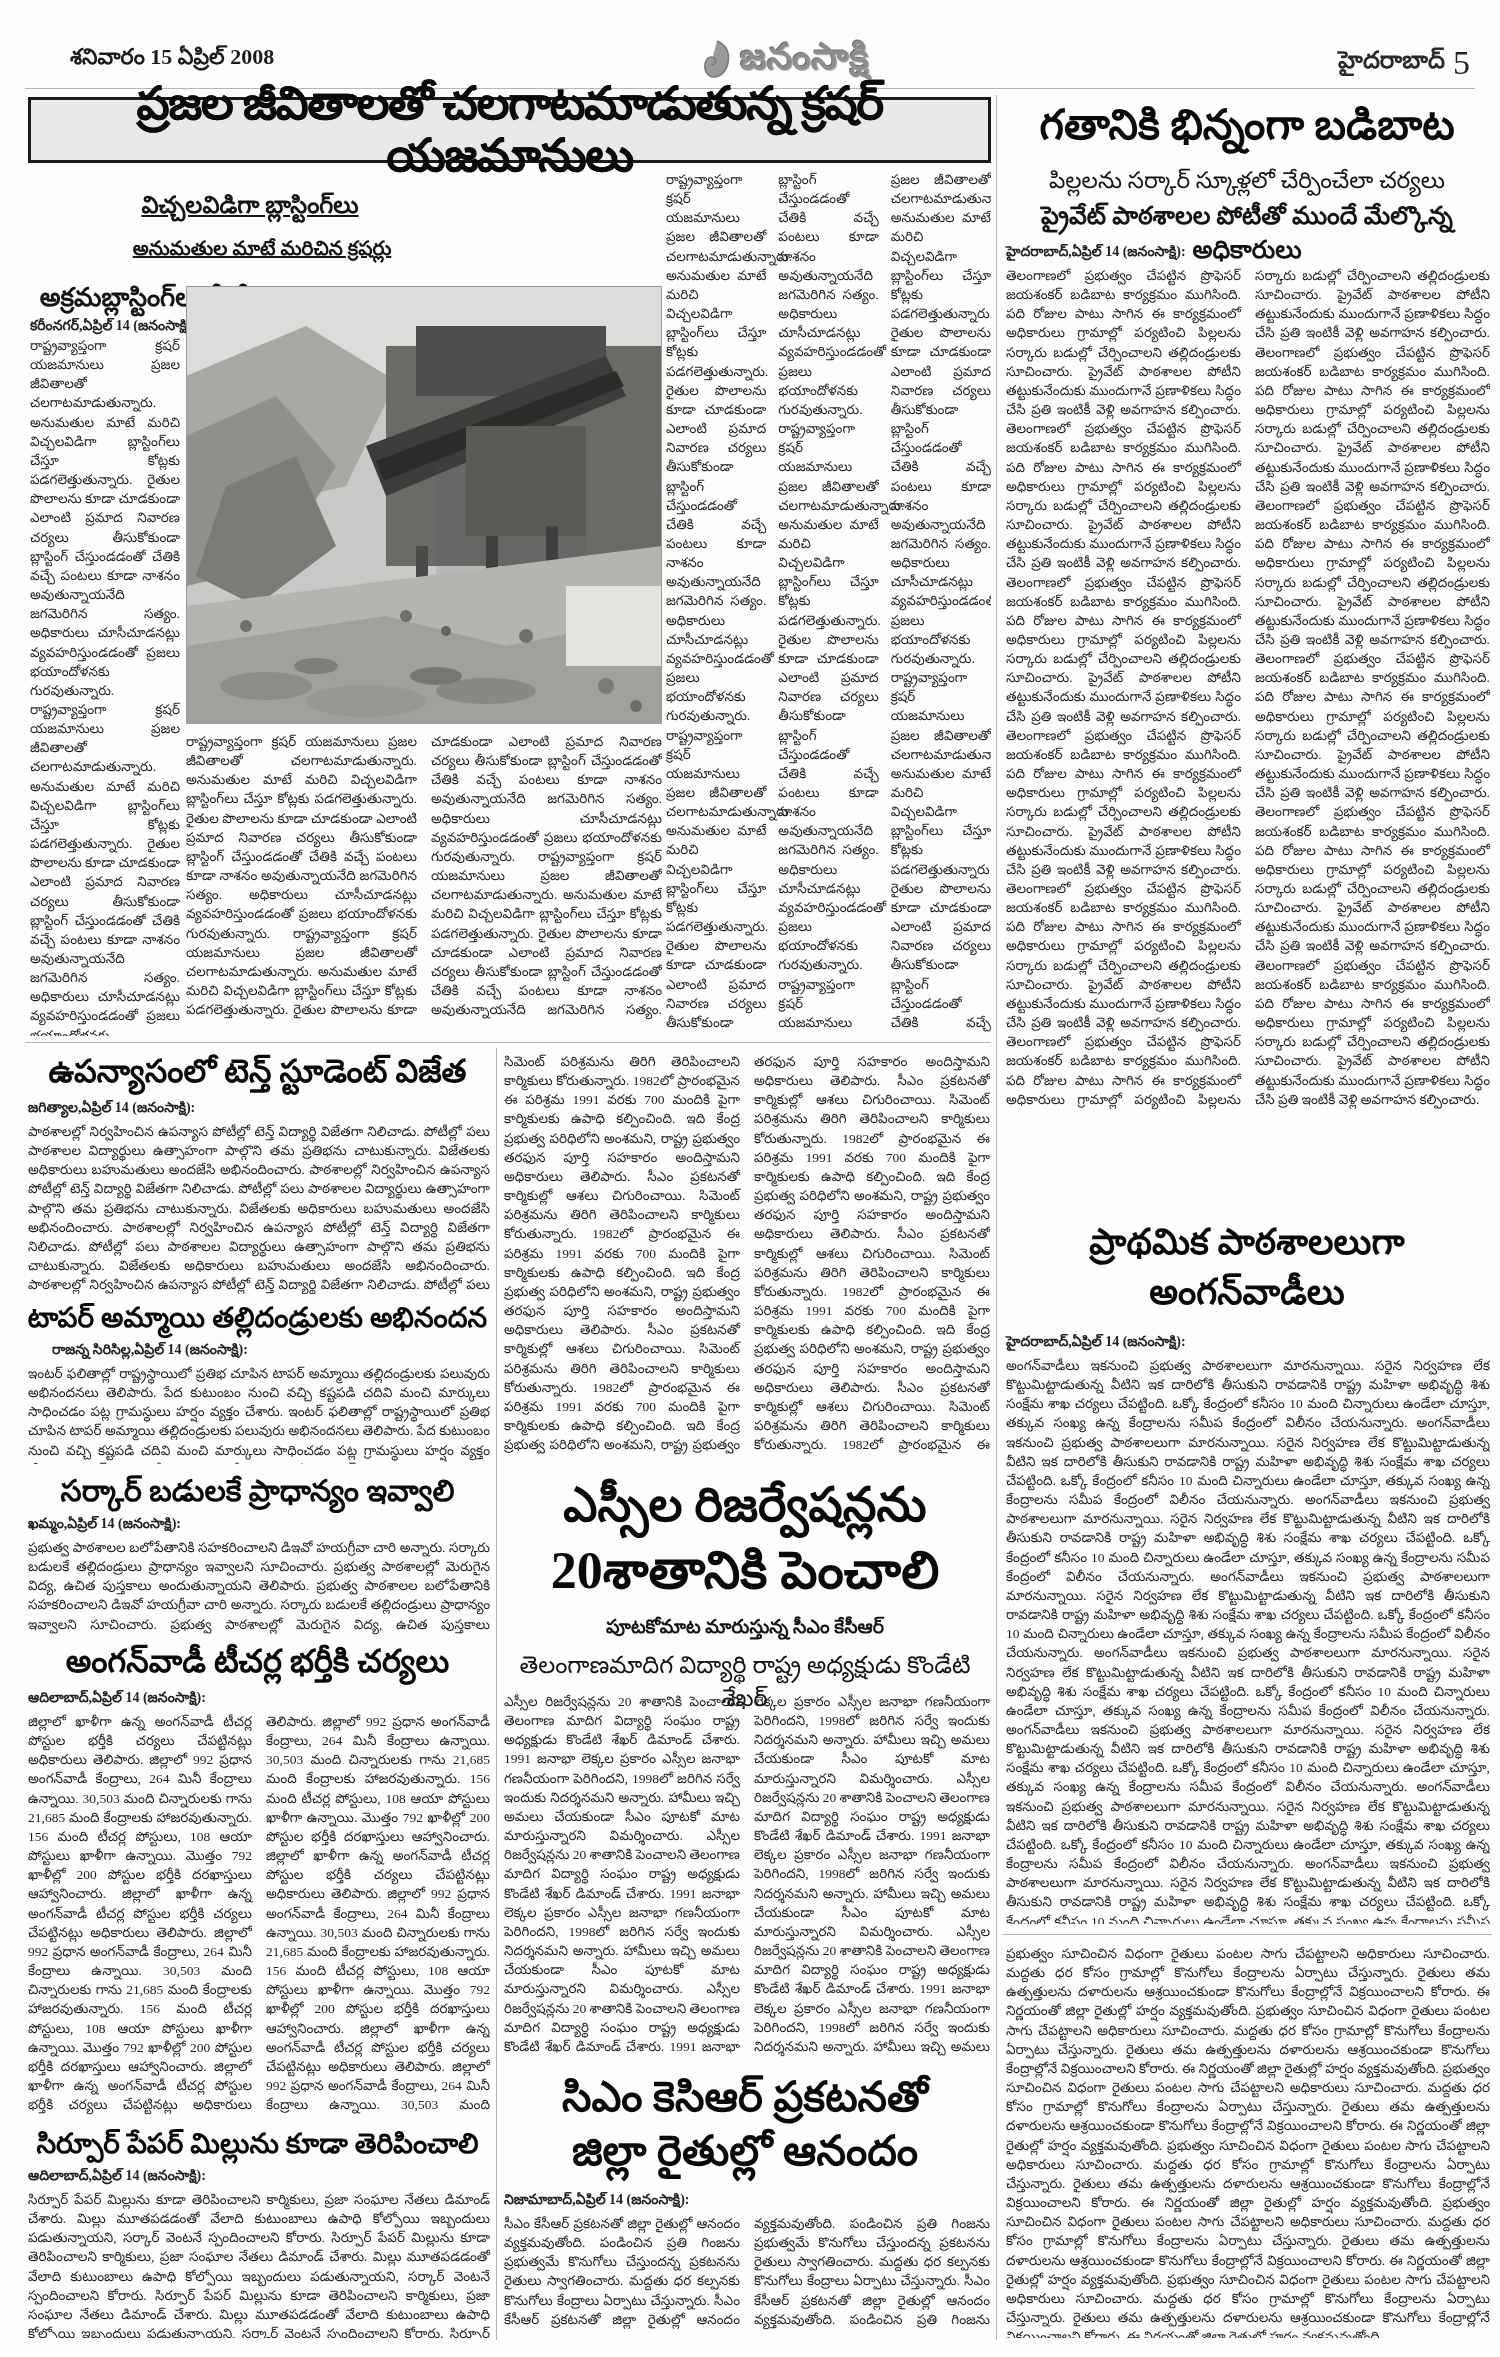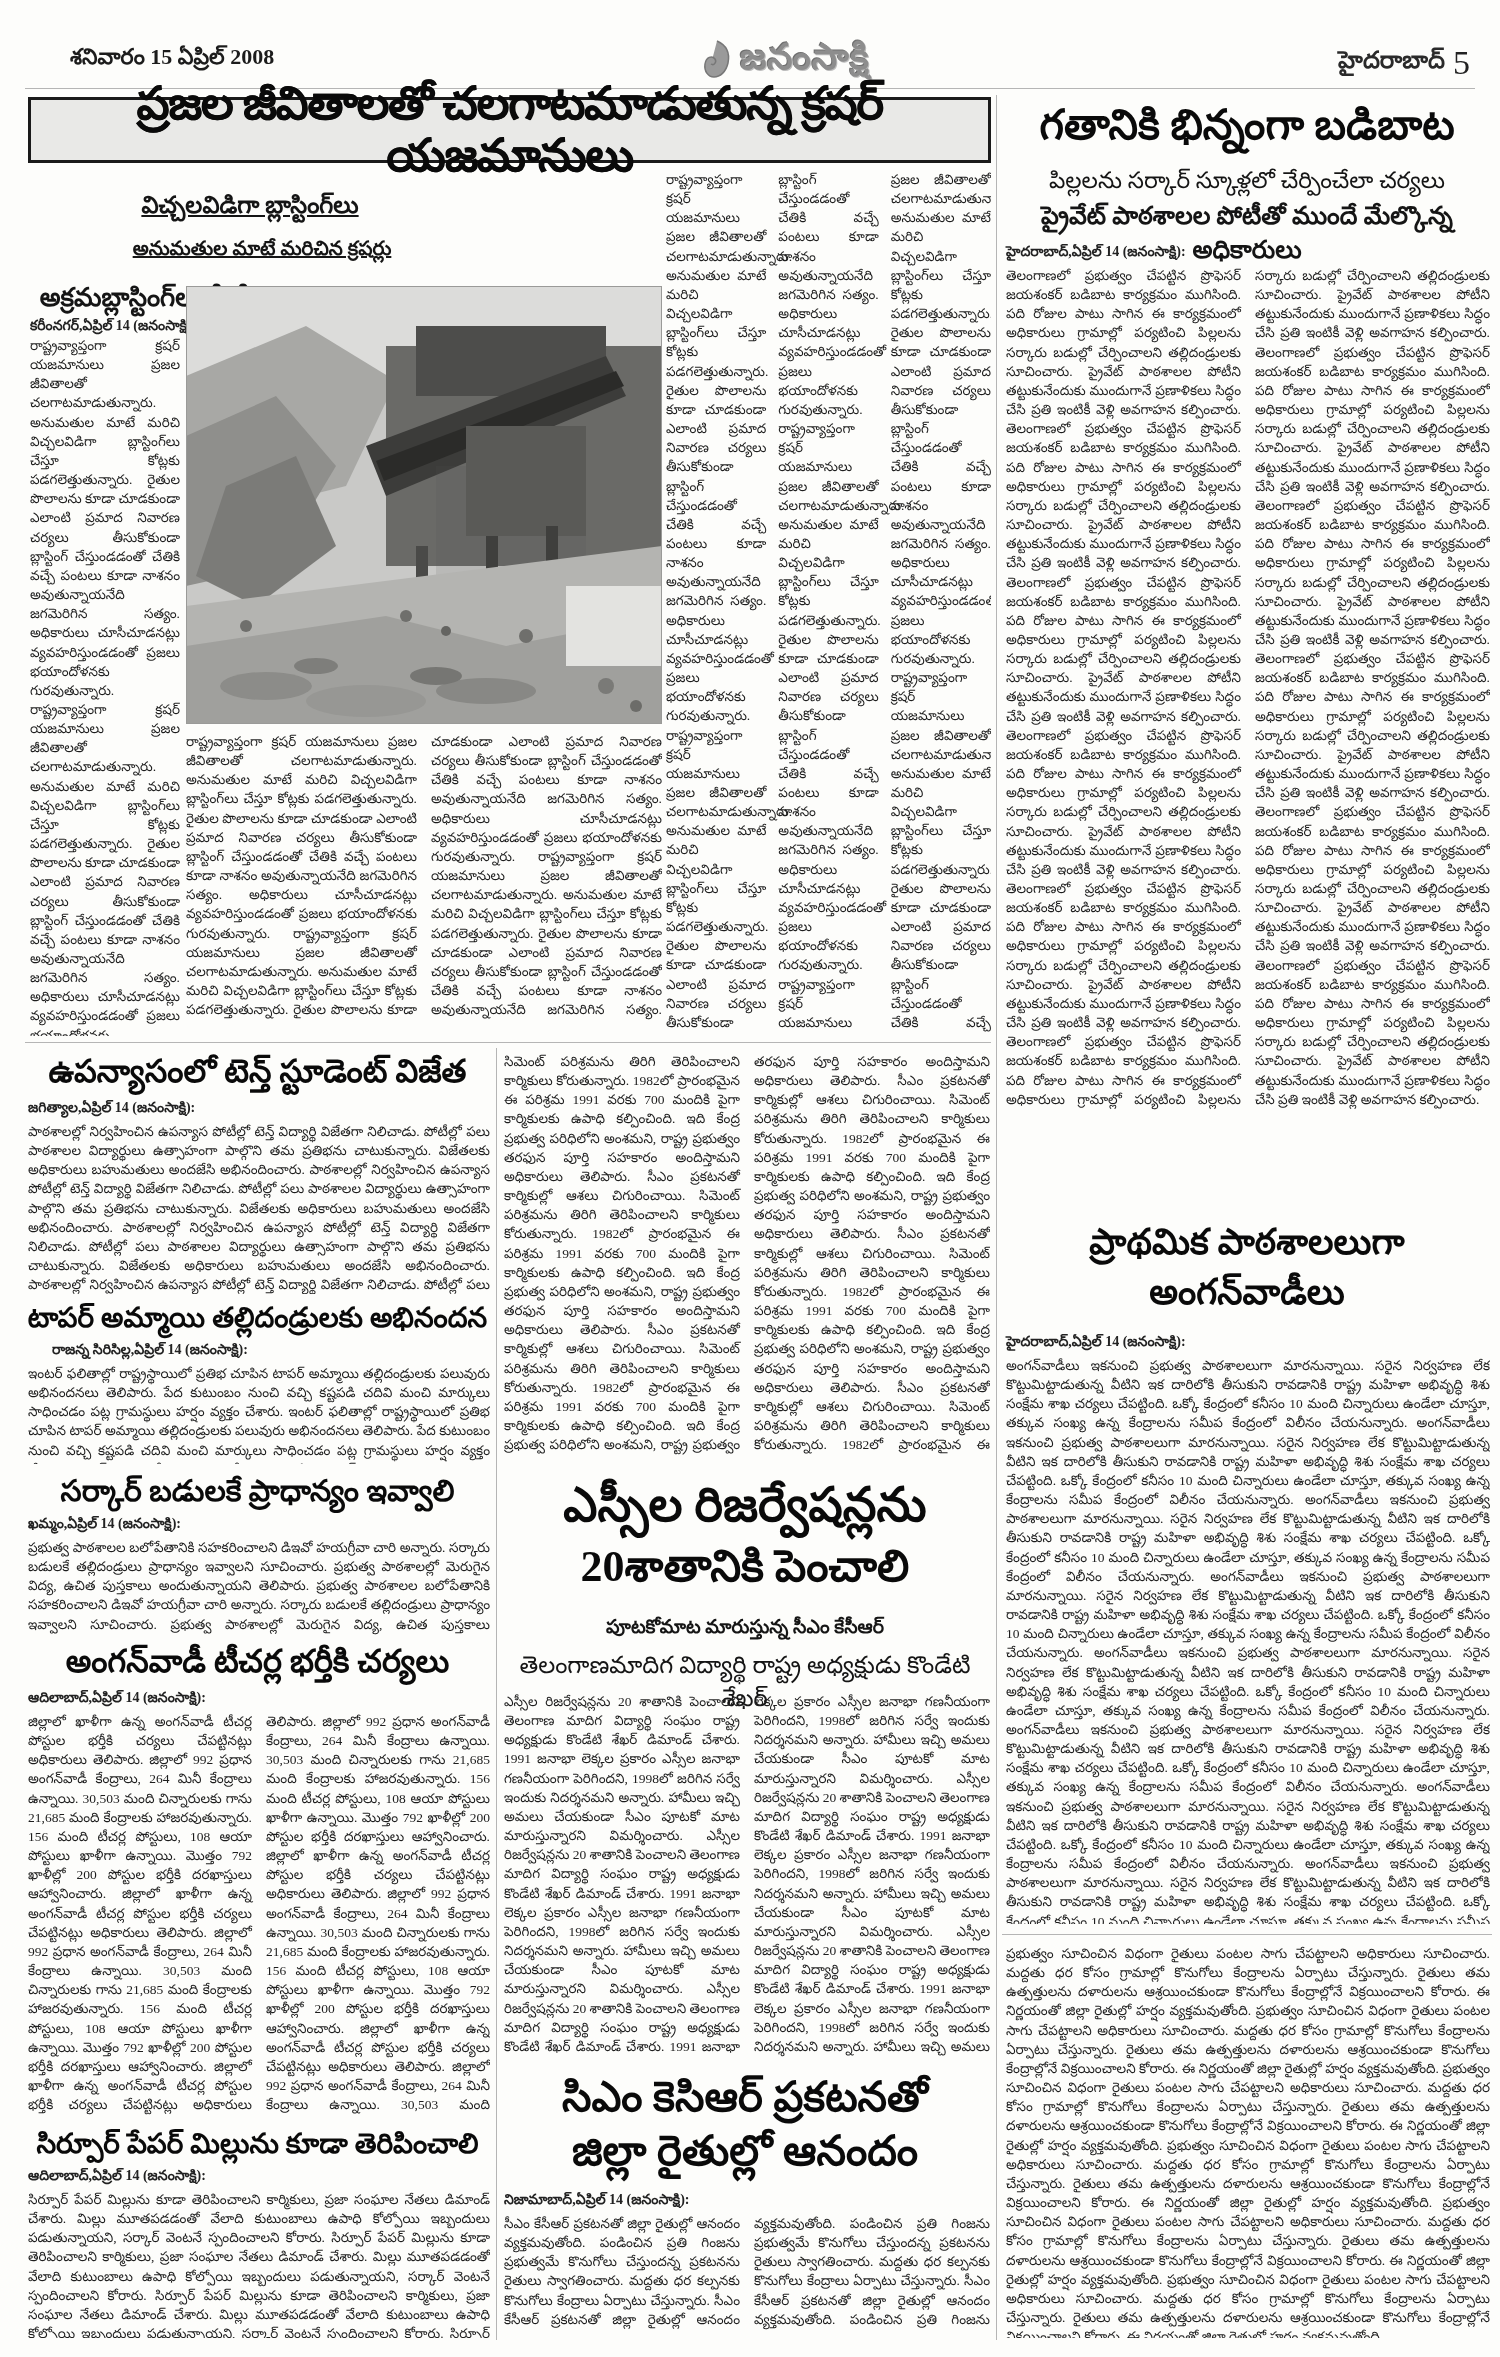--- a/index.html
+++ b/index.html
@@ -126,21 +126,21 @@
   <div>
     <div class="abs hl" style="left:25px;top:2128px;width:465px;font-size:28px;">సిర్పూర్ పేపర్ మిల్లును కూడా తెరిపించాలి</div>
     <div class="abs dateline" style="left:28px;top:2168px;">ఆదిలాబాద్,ఏప్రిల్ 14 (జనంసాక్షి):</div>
     <div class="abs body-text" style="left:28px;top:2190px;width:462px;height:148px;">సిర్పూర్ పేపర్ మిల్లును కూడా తెరిపించాలని కార్మికులు, ప్రజా సంఘాల నేతలు డిమాండ్ చేశారు. మిల్లు మూతపడడంతో వేలాది కుటుంబాలు ఉపాధి కోల్పోయి ఇబ్బందులు పడుతున్నాయని, సర్కార్ వెంటనే స్పందించాలని కోరారు. సిర్పూర్ పేపర్ మిల్లును కూడా తెరిపించాలని కార్మికులు, ప్రజా సంఘాల నేతలు డిమాండ్ చేశారు. మిల్లు మూతపడడంతో వేలాది కుటుంబాలు ఉపాధి కోల్పోయి ఇబ్బందులు పడుతున్నాయని, సర్కార్ వెంటనే స్పందించాలని కోరారు. సిర్పూర్ పేపర్ మిల్లును కూడా తెరిపించాలని కార్మికులు, ప్రజా సంఘాల నేతలు డిమాండ్ చేశారు. మిల్లు మూతపడడంతో వేలాది కుటుంబాలు ఉపాధి కోల్పోయి ఇబ్బందులు పడుతున్నాయని, సర్కార్ వెంటనే స్పందించాలని కోరారు. సిర్పూర్ పేపర్ మిల్లును కూడా తెరిపించాలని కార్మికులు, ప్రజా సంఘాల నేతలు డిమాండ్ చేశారు. మిల్లు మూతపడడంతో వేలాది కుటుంబాలు ఉపాధి కోల్పోయి ఇబ్బందులు పడుతున్నాయని, సర్కార్ వెంటనే స్పందించాలని కోరారు.</div>
   </div>
 
   <div class="abs body-text cols2" style="left:504px;top:1052px;width:486px;height:410px;">సిమెంట్ పరిశ్రమను తిరిగి తెరిపించాలని కార్మికులు కోరుతున్నారు. 1982లో ప్రారంభమైన ఈ పరిశ్రమ 1991 వరకు 700 మందికి పైగా కార్మికులకు ఉపాధి కల్పించింది. ఇది కేంద్ర ప్రభుత్వ పరిధిలోని అంశమని, రాష్ట్ర ప్రభుత్వం తరఫున పూర్తి సహకారం అందిస్తామని అధికారులు తెలిపారు. సీఎం ప్రకటనతో కార్మికుల్లో ఆశలు చిగురించాయి. సిమెంట్ పరిశ్రమను తిరిగి తెరిపించాలని కార్మికులు కోరుతున్నారు. 1982లో ప్రారంభమైన ఈ పరిశ్రమ 1991 వరకు 700 మందికి పైగా కార్మికులకు ఉపాధి కల్పించింది. ఇది కేంద్ర ప్రభుత్వ పరిధిలోని అంశమని, రాష్ట్ర ప్రభుత్వం తరఫున పూర్తి సహకారం అందిస్తామని అధికారులు తెలిపారు. సీఎం ప్రకటనతో కార్మికుల్లో ఆశలు చిగురించాయి. సిమెంట్ పరిశ్రమను తిరిగి తెరిపించాలని కార్మికులు కోరుతున్నారు. 1982లో ప్రారంభమైన ఈ పరిశ్రమ 1991 వరకు 700 మందికి పైగా కార్మికులకు ఉపాధి కల్పించింది. ఇది కేంద్ర ప్రభుత్వ పరిధిలోని అంశమని, రాష్ట్ర ప్రభుత్వం తరఫున పూర్తి సహకారం అందిస్తామని అధికారులు తెలిపారు. సీఎం ప్రకటనతో కార్మికుల్లో ఆశలు చిగురించాయి. సిమెంట్ పరిశ్రమను తిరిగి తెరిపించాలని కార్మికులు కోరుతున్నారు. 1982లో ప్రారంభమైన ఈ పరిశ్రమ 1991 వరకు 700 మందికి పైగా కార్మికులకు ఉపాధి కల్పించింది. ఇది కేంద్ర ప్రభుత్వ పరిధిలోని అంశమని, రాష్ట్ర ప్రభుత్వం తరఫున పూర్తి సహకారం అందిస్తామని అధికారులు తెలిపారు. సీఎం ప్రకటనతో కార్మికుల్లో ఆశలు చిగురించాయి. సిమెంట్ పరిశ్రమను తిరిగి తెరిపించాలని కార్మికులు కోరుతున్నారు. 1982లో ప్రారంభమైన ఈ పరిశ్రమ 1991 వరకు 700 మందికి పైగా కార్మికులకు ఉపాధి కల్పించింది. ఇది కేంద్ర ప్రభుత్వ పరిధిలోని అంశమని, రాష్ట్ర ప్రభుత్వం తరఫున పూర్తి సహకారం అందిస్తామని అధికారులు తెలిపారు. సీఎం ప్రకటనతో కార్మికుల్లో ఆశలు చిగురించాయి. సిమెంట్ పరిశ్రమను తిరిగి తెరిపించాలని కార్మికులు కోరుతున్నారు. 1982లో ప్రారంభమైన ఈ పరిశ్రమ 1991 వరకు 700 మందికి పైగా కార్మికులకు ఉపాధి కల్పించింది. ఇది కేంద్ర ప్రభుత్వ పరిధిలోని అంశమని, రాష్ట్ర ప్రభుత్వం తరఫున పూర్తి సహకారం అందిస్తామని అధికారులు తెలిపారు. సీఎం ప్రకటనతో కార్మికుల్లో ఆశలు చిగురించాయి.</div>
 
   <div>
     <div class="abs hl" style="left:500px;top:1478px;width:490px;font-size:48px;">ఎస్సీల రిజర్వేషన్లను</div>
-    <div class="abs hl" style="left:500px;top:1542px;width:490px;font-size:44px;">20శాతానికి పెంచాలి</div>
+    <div class="abs hl" style="left:500px;top:1542px;width:490px;font-size:52px;">20శాతానికి పెంచాలి</div>
     <div class="abs subhead" style="left:500px;top:1616px;width:490px;font-size:19px;">పూటకోమాట మారుస్తున్న సీఎం కేసీఆర్</div>
     <div class="abs subhead" style="left:500px;top:1652px;width:490px;font-size:24px;font-weight:normal;">తెలంగాణమాదిగ విద్యార్థి రాష్ట్ర అధ్యక్షుడు కొండేటి శేఖర్</div>
     <div class="abs body-text cols2" style="left:504px;top:1692px;width:486px;height:368px;">ఎస్సీల రిజర్వేషన్లను 20 శాతానికి పెంచాలని తెలంగాణ మాదిగ విద్యార్థి సంఘం రాష్ట్ర అధ్యక్షుడు కొండేటి శేఖర్ డిమాండ్ చేశారు. 1991 జనాభా లెక్కల ప్రకారం ఎస్సీల జనాభా గణనీయంగా పెరిగిందని, 1998లో జరిగిన సర్వే ఇందుకు నిదర్శనమని అన్నారు. హామీలు ఇచ్చి అమలు చేయకుండా సీఎం పూటకో మాట మారుస్తున్నారని విమర్శించారు. ఎస్సీల రిజర్వేషన్లను 20 శాతానికి పెంచాలని తెలంగాణ మాదిగ విద్యార్థి సంఘం రాష్ట్ర అధ్యక్షుడు కొండేటి శేఖర్ డిమాండ్ చేశారు. 1991 జనాభా లెక్కల ప్రకారం ఎస్సీల జనాభా గణనీయంగా పెరిగిందని, 1998లో జరిగిన సర్వే ఇందుకు నిదర్శనమని అన్నారు. హామీలు ఇచ్చి అమలు చేయకుండా సీఎం పూటకో మాట మారుస్తున్నారని విమర్శించారు. ఎస్సీల రిజర్వేషన్లను 20 శాతానికి పెంచాలని తెలంగాణ మాదిగ విద్యార్థి సంఘం రాష్ట్ర అధ్యక్షుడు కొండేటి శేఖర్ డిమాండ్ చేశారు. 1991 జనాభా లెక్కల ప్రకారం ఎస్సీల జనాభా గణనీయంగా పెరిగిందని, 1998లో జరిగిన సర్వే ఇందుకు నిదర్శనమని అన్నారు. హామీలు ఇచ్చి అమలు చేయకుండా సీఎం పూటకో మాట మారుస్తున్నారని విమర్శించారు. ఎస్సీల రిజర్వేషన్లను 20 శాతానికి పెంచాలని తెలంగాణ మాదిగ విద్యార్థి సంఘం రాష్ట్ర అధ్యక్షుడు కొండేటి శేఖర్ డిమాండ్ చేశారు. 1991 జనాభా లెక్కల ప్రకారం ఎస్సీల జనాభా గణనీయంగా పెరిగిందని, 1998లో జరిగిన సర్వే ఇందుకు నిదర్శనమని అన్నారు. హామీలు ఇచ్చి అమలు చేయకుండా సీఎం పూటకో మాట మారుస్తున్నారని విమర్శించారు. ఎస్సీల రిజర్వేషన్లను 20 శాతానికి పెంచాలని తెలంగాణ మాదిగ విద్యార్థి సంఘం రాష్ట్ర అధ్యక్షుడు కొండేటి శేఖర్ డిమాండ్ చేశారు. 1991 జనాభా లెక్కల ప్రకారం ఎస్సీల జనాభా గణనీయంగా పెరిగిందని, 1998లో జరిగిన సర్వే ఇందుకు నిదర్శనమని అన్నారు. హామీలు ఇచ్చి అమలు చేయకుండా సీఎం పూటకో మాట మారుస్తున్నారని విమర్శించారు.</div>
   </div>
 
   <div>
     <div class="abs hl" style="left:500px;top:2074px;width:490px;font-size:42px;">సిఎం కెసిఆర్ ప్రకటనతో</div>
     <div class="abs hl" style="left:500px;top:2128px;width:490px;font-size:42px;">జిల్లా రైతుల్లో ఆనందం</div>
     <div class="abs dateline" style="left:504px;top:2192px;">నిజామాబాద్,ఏప్రిల్ 14 (జనంసాక్షి):</div>
     <div class="abs body-text cols2" style="left:504px;top:2214px;width:486px;height:124px;">సీఎం కేసీఆర్ ప్రకటనతో జిల్లా రైతుల్లో ఆనందం వ్యక్తమవుతోంది. పండించిన ప్రతి గింజను ప్రభుత్వమే కొనుగోలు చేస్తుందన్న ప్రకటనను రైతులు స్వాగతించారు. మద్దతు ధర కల్పనకు కొనుగోలు కేంద్రాలు ఏర్పాటు చేస్తున్నారు. సీఎం కేసీఆర్ ప్రకటనతో జిల్లా రైతుల్లో ఆనందం వ్యక్తమవుతోంది. పండించిన ప్రతి గింజను ప్రభుత్వమే కొనుగోలు చేస్తుందన్న ప్రకటనను రైతులు స్వాగతించారు. మద్దతు ధర కల్పనకు కొనుగోలు కేంద్రాలు ఏర్పాటు చేస్తున్నారు. సీఎం కేసీఆర్ ప్రకటనతో జిల్లా రైతుల్లో ఆనందం వ్యక్తమవుతోంది. పండించిన ప్రతి గింజను ప్రభుత్వమే కొనుగోలు చేస్తుందన్న ప్రకటనను రైతులు స్వాగతించారు. మద్దతు ధర కల్పనకు కొనుగోలు కేంద్రాలు ఏర్పాటు చేస్తున్నారు.</div>

